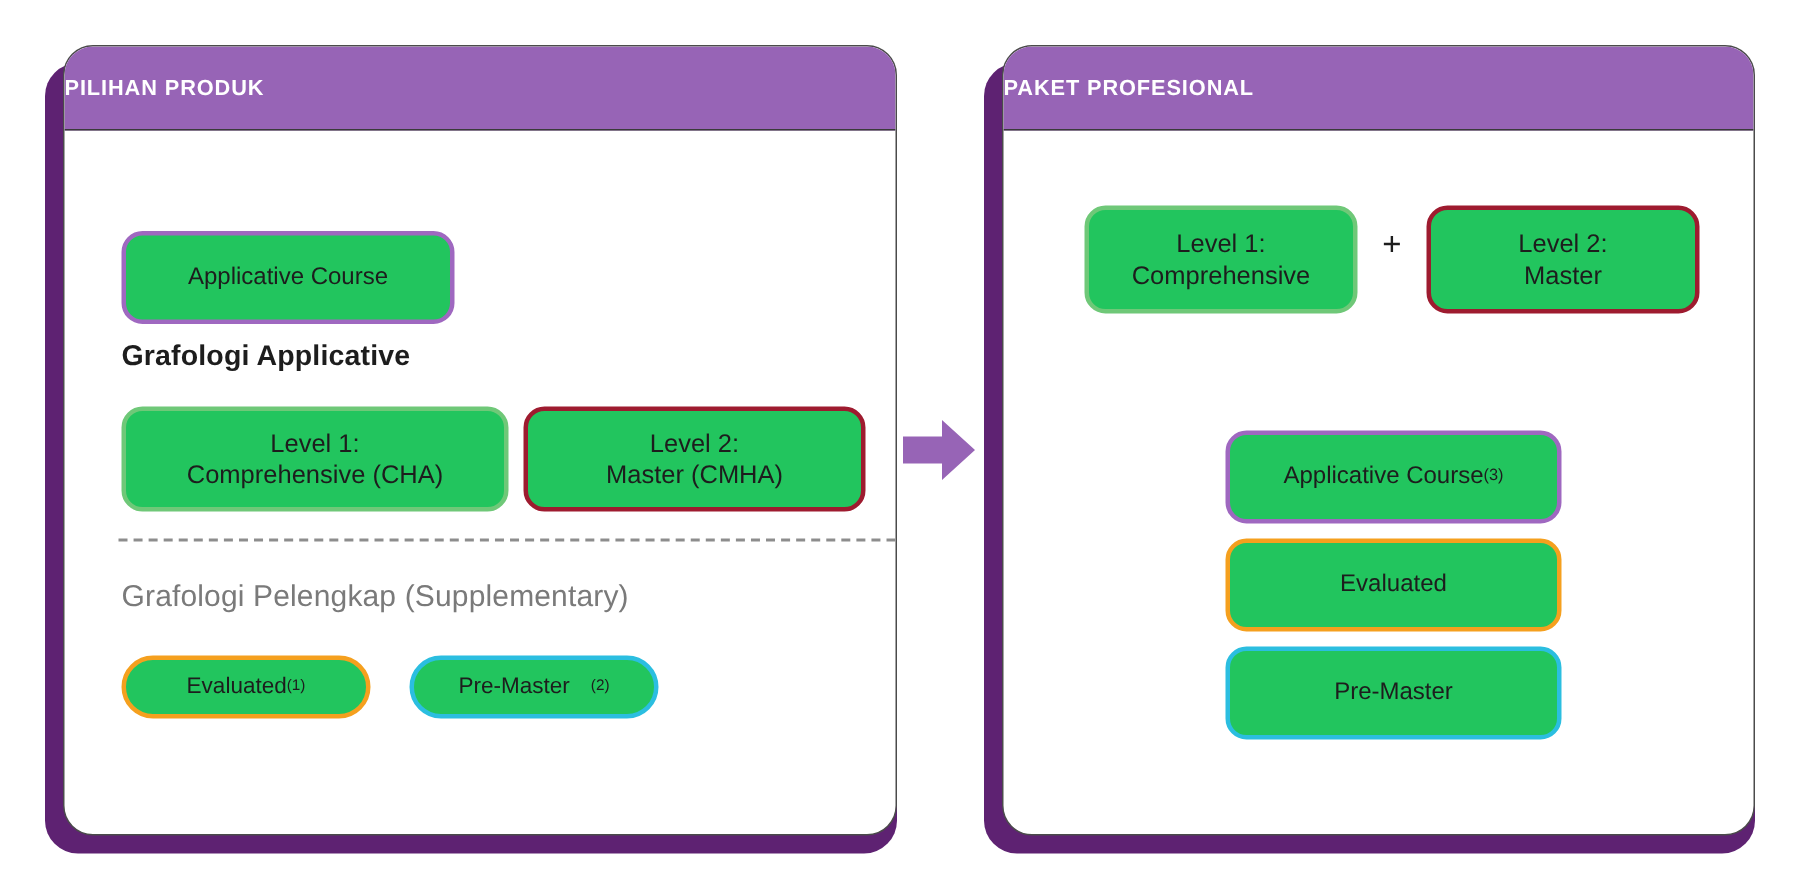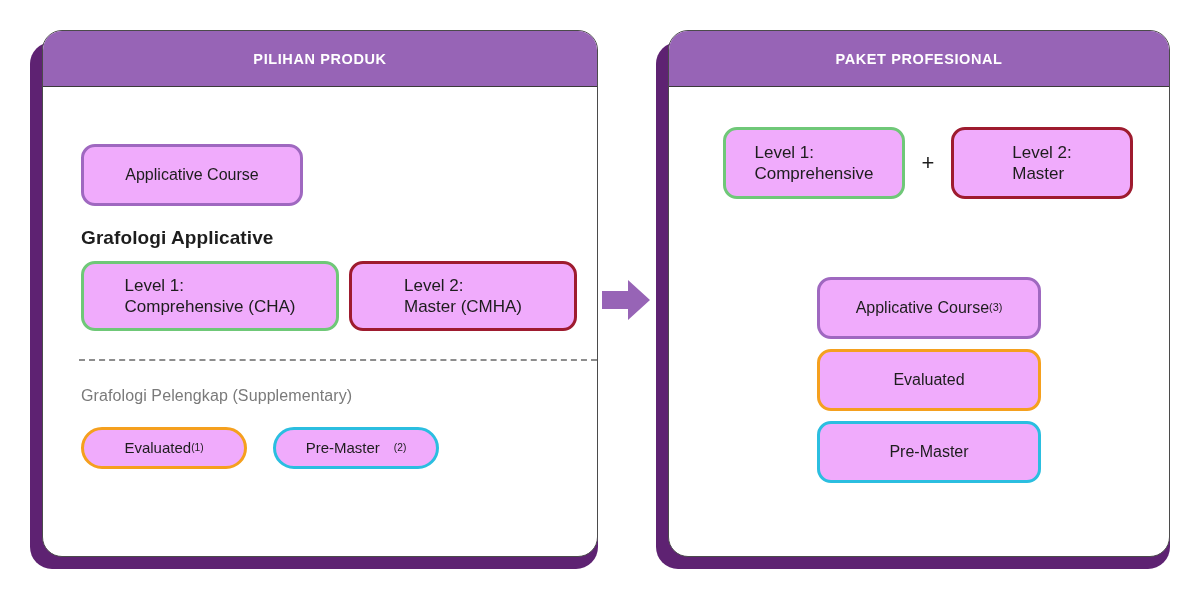--- a/index.html
+++ b/index.html
@@ -42,21 +42,21 @@
     overflow: hidden;
     display: flex;
     flex-direction: column;
   }
   .card-header {
     background: #9764b6;
     height: 55px;
     flex: 0 0 55px;
     display: flex;
     align-items: center;
-    justify-content: center;
+    justify-content: flex-start;
     border-bottom: 1px solid #3a3a3a;
   }
   .card-header-title {
     color: #ffffff;
     font-size: 14.5px;
     font-weight: bold;
     letter-spacing: 0.6px;
   }
   .card-body {
     flex: 1 1 auto;
@@ -67,37 +67,39 @@
   
   #card-left { left: 30px; width: 568px; }
 
   .section-head {
     font-size: 19px;
     font-weight: bold;
     color: #1d1d1d;
     letter-spacing: 0.1px;
   }
   .section-head-muted {
-    font-size: 16px;
+    font-size: 20px;
     font-weight: normal;
     color: #7a7a7a;
     letter-spacing: 0.1px;
   }
 
   
   .obox {
     box-sizing: border-box;
-    background: #f0abfc;
+    background: #22c55e;
     border-style: solid;
     border-width: 3px;
     display: flex;
     align-items: center;
     justify-content: center;
+    text-align: center;
     color: #1d1d1d;
     line-height: 1.26;
+    margin-top: 10px;
   }
   .obox.purple { border-color: #9f68c0; }
   .obox.green  { border-color: #6fc878; }
   .obox.red    { border-color: #9e1b2f; }
   .obox.orange { border-color: #f5a01e; }
   .obox.cyan   { border-color: #2bbee0; gap: 14px; }
 
   .sup { font-size: 0.68em; vertical-align: super; }
 
   

